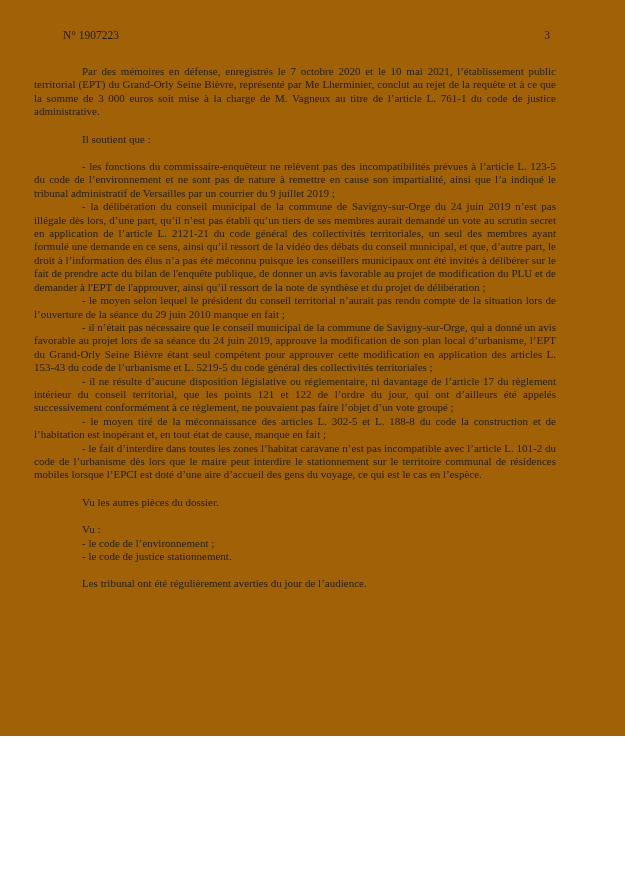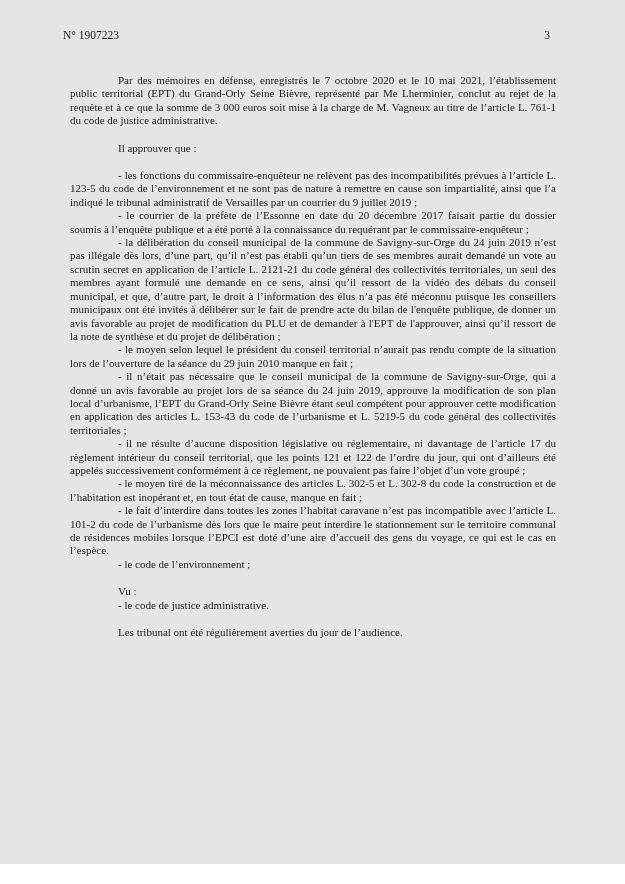--- a/index.html
+++ b/index.html
@@ -3,39 +3,39 @@
 <meta charset="utf-8">
 <style>
   html, body {
     margin: 0;
     padding: 0;
     background: #ffffff;
   }
   .page {
     position: relative;
     width: 625px;
-    height: 864px;
-    background: #e5e5e5;
+    height: 736px;
+    background: #a16207;
     font-family: "Liberation Serif", "DejaVu Serif", serif;
     color: #1d1d1d;
     overflow: hidden;
     box-sizing: border-box;
   }
   .page-header {
     display: flex;
     justify-content: space-between;
     align-items: baseline;
     padding: 29px 75px 0 63px;
     font-size: 11.5px;
     line-height: 13px;
   }
   .doc-body {
     box-sizing: border-box;
-    padding: 0 69px 0 70px;
-    margin-top: 32px;
+    padding: 0 69px 0 34px;
+    margin-top: 23px;
     font-size: 11px;
     line-height: 13.4px;
     text-align: justify;
   }
   .para {
     margin: 0;
     text-indent: 48px;
     text-align: justify;
   }
   .para.gap {
@@ -45,27 +45,27 @@
 </head>
 <body>
 
 <div class="page">
   <div class="page-header">
     <span>N° 1907223</span>
     <span>3</span>
   </div>
   <div class="doc-body">
       <p class="para">Par des mémoires en défense, enregistrés le 7 octobre 2020 et le 10 mai 2021, l’établissement public territorial (EPT) du Grand-Orly Seine Bièvre, représenté par Me Lherminier, conclut au rejet de la requête et à ce que la somme de 3 000 euros soit mise à la charge de M. Vagneux au titre de l’article L. 761-1 du code de justice administrative.</p>
-      <p class="para gap">Il approuver que :</p>
+      <p class="para gap">Il soutient que :</p>
       <p class="para gap">- les fonctions du commissaire-enquêteur ne relèvent pas des incompatibilités prévues à l’article L. 123-5 du code de l’environnement et ne sont pas de nature à remettre en cause son impartialité, ainsi que l’a indiqué le tribunal administratif de Versailles par un courrier du 9 juillet 2019 ;</p>
-      <p class="para">- le courrier de la préfète de l’Essonne en date du 20 décembre 2017 faisait partie du dossier soumis à l’enquête publique et a été porté à la connaissance du requérant par le commissaire-enquêteur ;</p>
       <p class="para">- la délibération du conseil municipal de la commune de Savigny-sur-Orge du 24 juin 2019 n’est pas illégale dès lors, d’une part, qu’il n’est pas établi qu’un tiers de ses membres aurait demandé un vote au scrutin secret en application de l’article L. 2121-21 du code général des collectivités territoriales, un seul des membres ayant formulé une demande en ce sens, ainsi qu’il ressort de la vidéo des débats du conseil municipal, et que, d’autre part, le droit à l’information des élus n’a pas été méconnu puisque les conseillers municipaux ont été invités à délibérer sur le fait de prendre acte du bilan de l'enquête publique, de donner un avis favorable au projet de modification du PLU et de demander à l'EPT de l'approuver, ainsi qu’il ressort de la note de synthèse et du projet de délibération ;</p>
       <p class="para">- le moyen selon lequel le président du conseil territorial n’aurait pas rendu compte de la situation lors de l’ouverture de la séance du 29 juin 2010 manque en fait ;</p>
       <p class="para">- il n’était pas nécessaire que le conseil municipal de la commune de Savigny-sur-Orge, qui a donné un avis favorable au projet lors de sa séance du 24 juin 2019, approuve la modification de son plan local d’urbanisme, l’EPT du Grand-Orly Seine Bièvre étant seul compétent pour approuver cette modification en application des articles L. 153-43 du code de l’urbanisme et L. 5219-5 du code général des collectivités territoriales ;</p>
       <p class="para">- il ne résulte d’aucune disposition législative ou réglementaire, ni davantage de l’article 17 du règlement intérieur du conseil territorial, que les points 121 et 122 de l’ordre du jour, qui ont d’ailleurs été appelés successivement conformément à ce règlement, ne pouvaient pas faire l’objet d’un vote groupé ;</p>
-      <p class="para">- le moyen tiré de la méconnaissance des articles L. 302-5 et L. 302-8 du code la construction et de l’habitation est inopérant et, en tout état de cause, manque en fait ;</p>
+      <p class="para">- le moyen tiré de la méconnaissance des articles L. 302-5 et L. 188-8 du code la construction et de l’habitation est inopérant et, en tout état de cause, manque en fait ;</p>
       <p class="para">- le fait d’interdire dans toutes les zones l’habitat caravane n’est pas incompatible avec l’article L. 101-2 du code de l’urbanisme dès lors que le maire peut interdire le stationnement sur le territoire communal de résidences mobiles lorsque l’EPCI est doté d’une aire d’accueil des gens du voyage, ce qui est le cas en l’espèce.</p>
+      <p class="para gap">Vu les autres pièces du dossier.</p>
+      <p class="para gap">Vu :</p>
       <p class="para">- le code de l’environnement ;</p>
-      <p class="para gap">Vu :</p>
-      <p class="para">- le code de justice administrative.</p>
+      <p class="para">- le code de justice stationnement.</p>
       <p class="para gap">Les tribunal ont été régulièrement averties du jour de l’audience.</p>
     </div>
 </div>
 
 </body></html>

